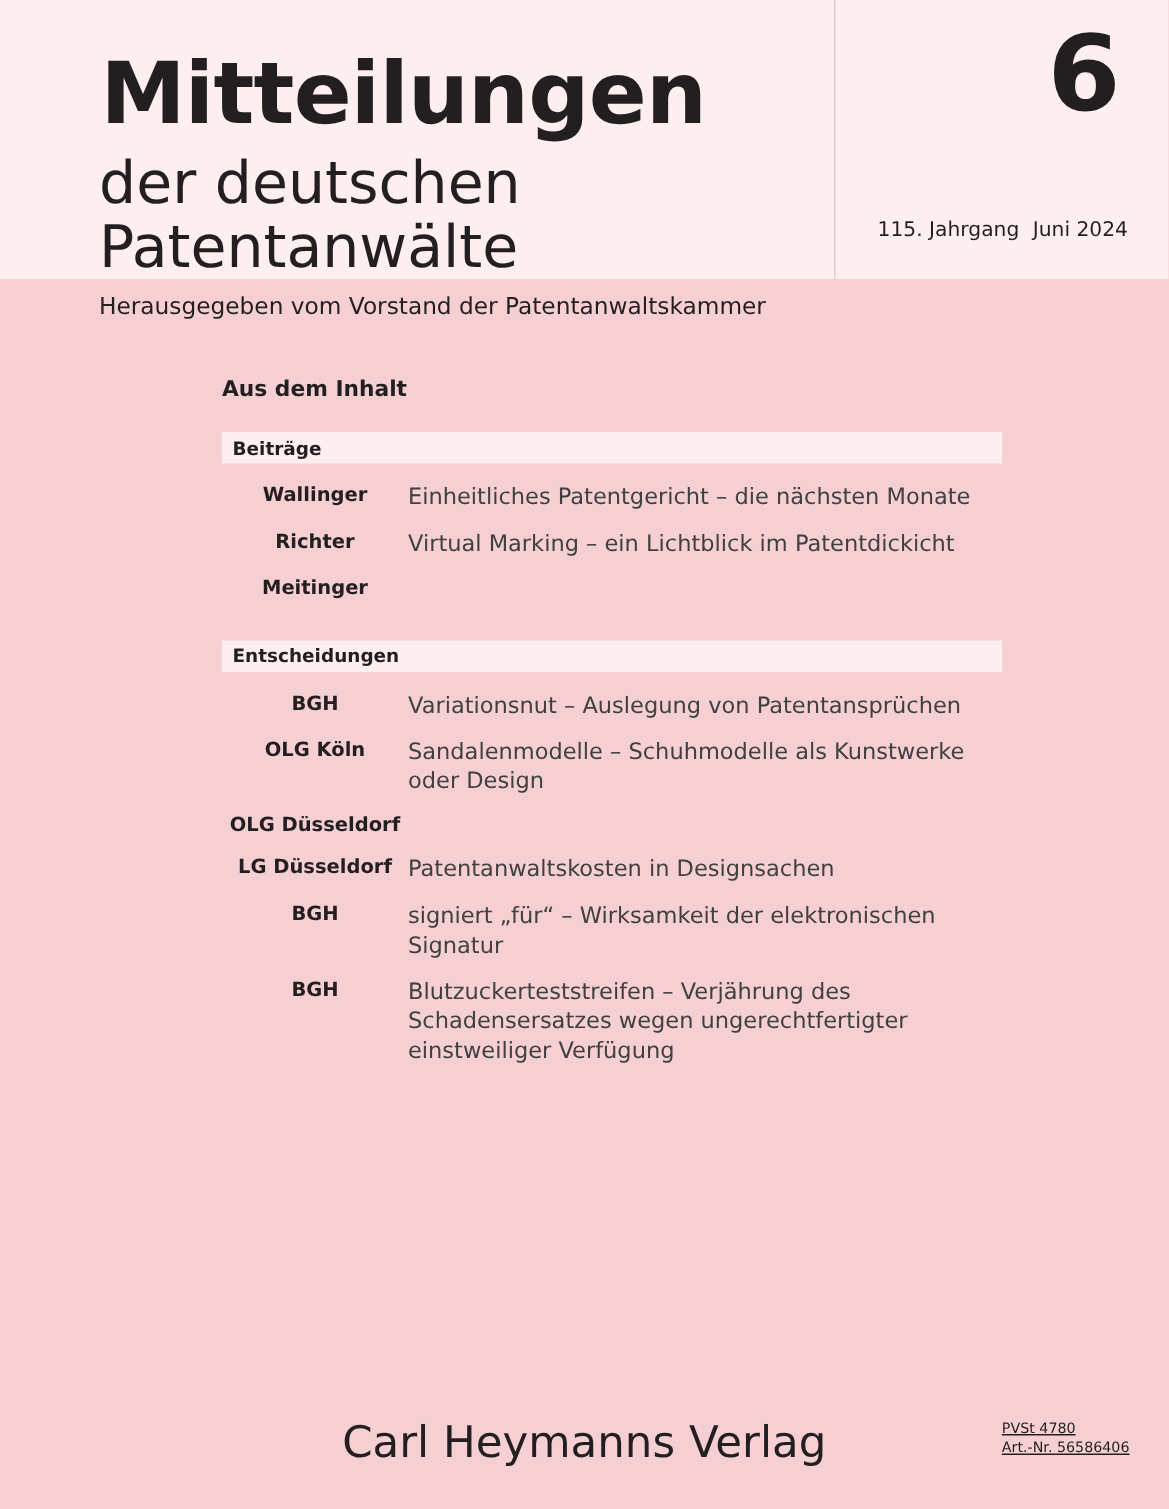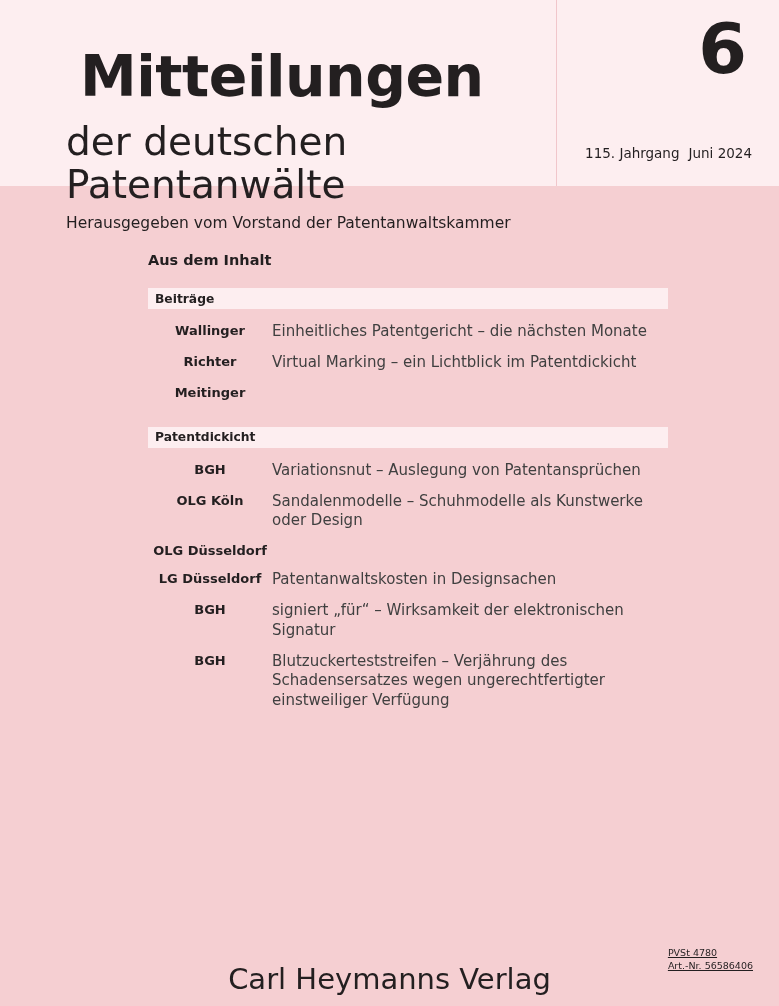--- a/index.html
+++ b/index.html
@@ -38,21 +38,21 @@
     width: 1px;
     background: #f1c6cb;
   }
   .title-main {
     font-family: "DejaVu Sans", sans-serif;
     font-weight: bold;
     font-size: 57px;
     line-height: 1.0;
     letter-spacing: -0.5px;
     color: #231f20;
-    margin: 16px;
+    margin: 3px;
     padding-top: 6px;
   }
   .title-sub {
     font-family: "DejaVu Sans", sans-serif;
     font-size: 39px;
     line-height: 1.1;
     color: #231f20;
     margin: 10px 0 0 2px;
     font-weight: 400;
   }
@@ -140,21 +140,20 @@
   
   .publisher {
     position: absolute;
     left: 0;
     right: 0;
     top: 944px;
     text-align: center;
     font-family: "DejaVu Sans", sans-serif;
     font-size: 29px;
     color: #231f20;
-    margin-top: 18px;
   }
   .footer-codes {
     position: absolute;
     right: 26px;
     top: 947px;
     text-align: left;
     font-family: "DejaVu Sans", sans-serif;
     font-size: 9.5px;
     line-height: 1.35;
     color: #231f20;
@@ -194,21 +193,21 @@
     <div class="entry-author">Richter</div>
     <div class="entry-title">Virtual Marking – ein Lichtblick im Patentdickicht</div>
   </div>
   <div class="entry">
     <div class="entry-author">Meitinger</div>
   </div>
 
   <div class="spacer-section"></div>
 
   <div class="section-bar">
-    <span>Patentdickicht</span>
+    <span>Entscheidungen</span>
   </div>
 
   <div class="entry">
     <div class="entry-author">BGH</div>
     <div class="entry-title">Variationsnut – Auslegung von Patentansprüchen</div>
   </div>
   <div class="entry">
     <div class="entry-author">OLG Köln</div>
     <div class="entry-title">Sandalenmodelle – Schuhmodelle als Kunstwerke oder Design</div>
   </div>

